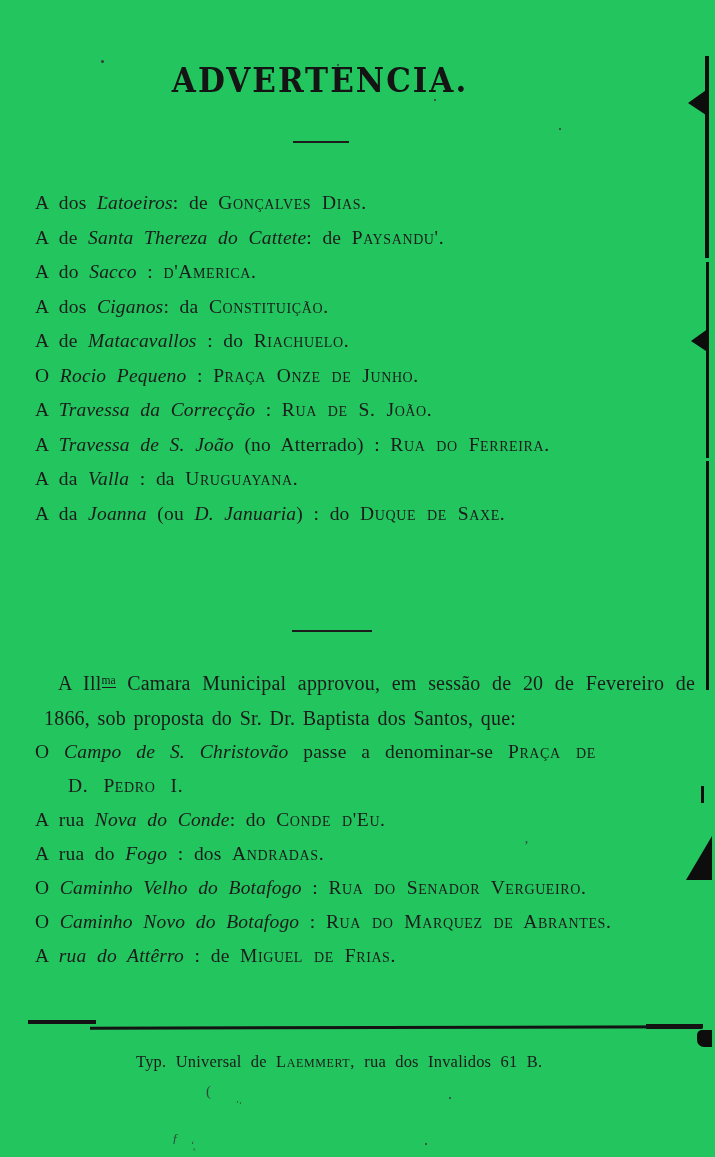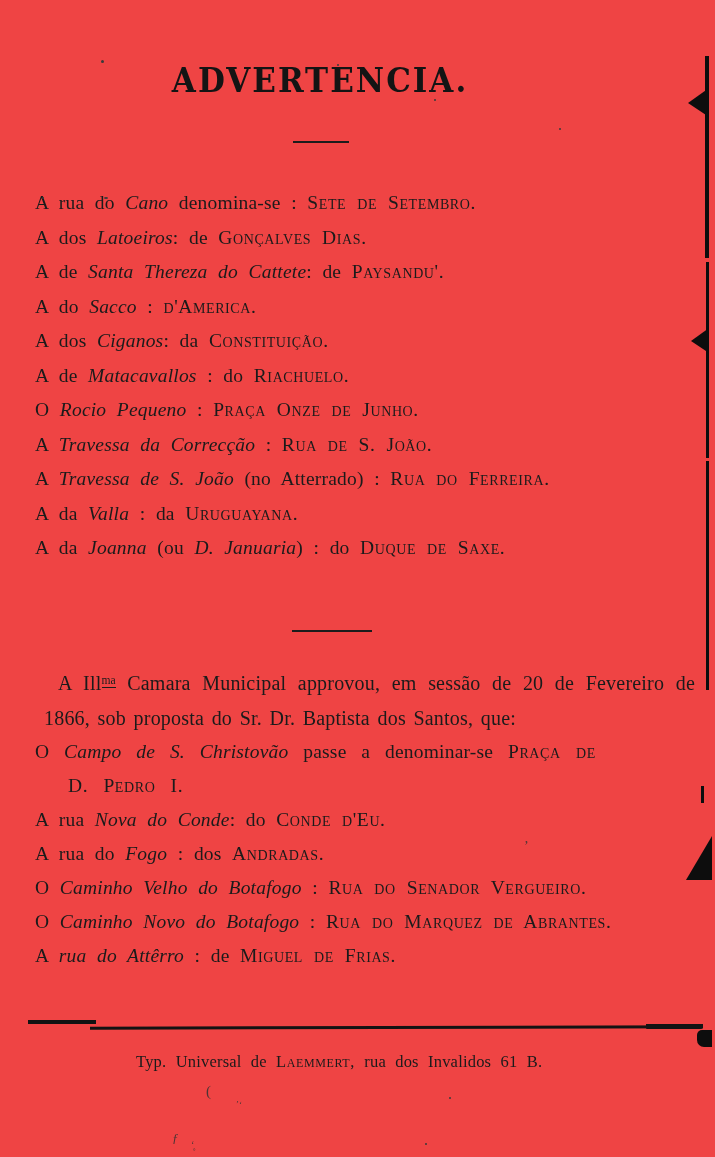--- a/index.html
+++ b/index.html
@@ -1,17 +1,17 @@
 <!DOCTYPE html>
 <html><head>
 <meta charset="utf-8">
 <style>
   html,body{margin:0;padding:0;background:#ffffff;}
   .page{
-    position:relative;width:715px;height:1157px;background:#ef4444;
+    position:relative;width:715px;height:1157px;background:#22c55e;
     font-family:"Liberation Serif",serif;color:#1b1b1b;overflow:hidden;
   }
   .title{
     position:absolute;top:62px;left:0;width:640px;margin:0;
     text-align:center;font-family:"DejaVu Serif",serif;font-weight:bold;
     font-size:31px;letter-spacing:2px;transform:scaleY(1.08);color:#141414;
   }
   .divider{position:absolute;background:#1c1c1c;}
   .divider-1{top:141px;left:293px;width:56px;height:2px;}
   .divider-2{top:630px;left:292px;width:80px;height:2px;}
@@ -65,21 +65,20 @@
 </head>
 <body>
 
 <div class="page">
 
   <h1 class="title">ADVERTENCIA.</h1>
 
   <div class="divider divider-1"></div>
 
   <div class="list list-top">
-      <div class="entry"><span class="seg-r">A rua do </span><span class="seg-i">Cano</span><span class="seg-r"> denomina-se : </span><span class="seg-c">Sete de Setembro</span><span class="seg-r">.</span></div>
       <div class="entry"><span class="seg-r">A dos </span><span class="seg-i">Latoeiros</span><span class="seg-r">: de </span><span class="seg-c">Gonçalves Dias</span><span class="seg-r">.</span></div>
       <div class="entry"><span class="seg-r">A de </span><span class="seg-i">Santa Thereza do Cattete</span><span class="seg-r">: de </span><span class="seg-c">Paysandu'</span><span class="seg-r">.</span></div>
       <div class="entry"><span class="seg-r">A do </span><span class="seg-i">Sacco</span><span class="seg-r"> : </span><span class="seg-c">d'America</span><span class="seg-r">.</span></div>
       <div class="entry"><span class="seg-r">A dos </span><span class="seg-i">Ciganos</span><span class="seg-r">: da </span><span class="seg-c">Constituição</span><span class="seg-r">.</span></div>
       <div class="entry"><span class="seg-r">A de </span><span class="seg-i">Matacavallos</span><span class="seg-r"> : do </span><span class="seg-c">Riachuelo</span><span class="seg-r">.</span></div>
       <div class="entry"><span class="seg-r">O </span><span class="seg-i">Rocio Pequeno</span><span class="seg-r"> : </span><span class="seg-c">Praça Onze de Junho</span><span class="seg-r">.</span></div>
       <div class="entry"><span class="seg-r">A </span><span class="seg-i">Travessa da Correcção</span><span class="seg-r"> : </span><span class="seg-c">Rua de S. João</span><span class="seg-r">.</span></div>
       <div class="entry"><span class="seg-r">A </span><span class="seg-i">Travessa de S. João</span><span class="seg-r"> (no Atterrado) : </span><span class="seg-c">Rua do Ferreira</span><span class="seg-r">.</span></div>
       <div class="entry"><span class="seg-r">A da </span><span class="seg-i">Valla</span><span class="seg-r"> : da </span><span class="seg-c">Uruguayana</span><span class="seg-r">.</span></div>
       <div class="entry"><span class="seg-r">A da </span><span class="seg-i">Joanna</span><span class="seg-r"> (ou </span><span class="seg-i">D. Januaria</span><span class="seg-r">) : do </span><span class="seg-c">Duque de Saxe</span><span class="seg-r">.</span></div>

